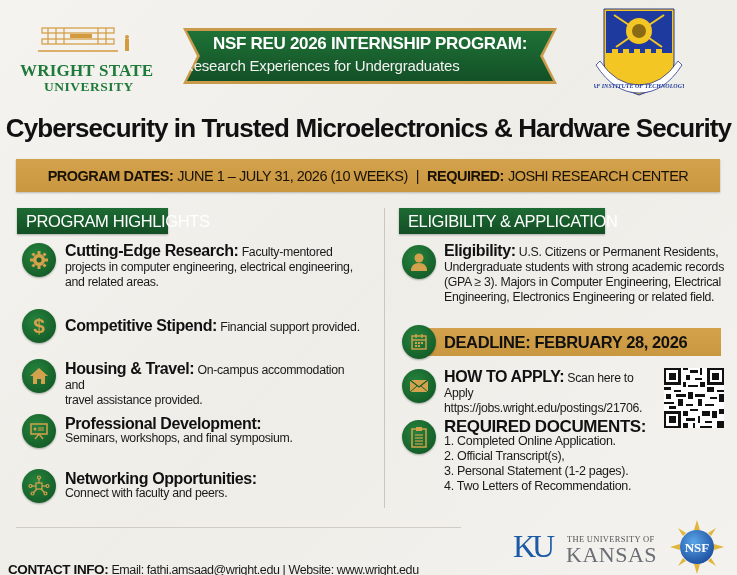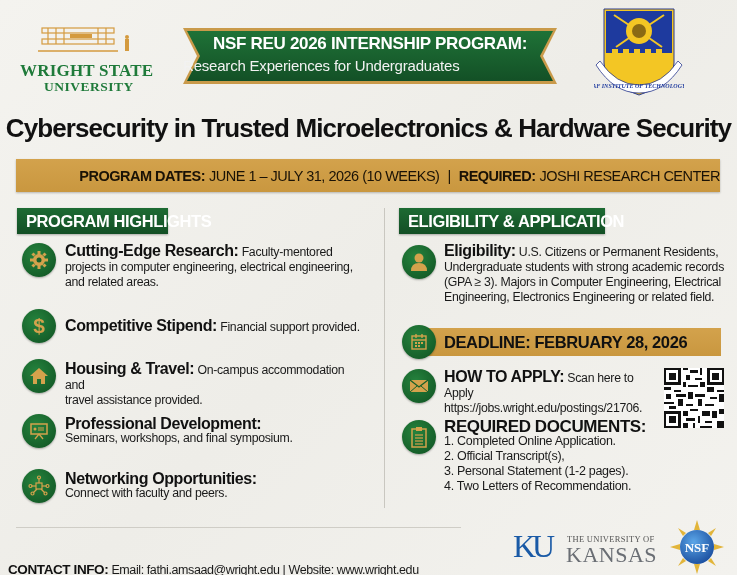--- a/index.html
+++ b/index.html
@@ -19,25 +19,25 @@
 
   #banner { position: absolute; left: 183px; top: 27px; width: 374px; height: 58px; text-decoration: underline; }
   #banner svg { position: absolute; left: 0; top: 0; }
   #banner-line1 { position: absolute; left: 0; width: 374px; top: 7px; text-align: center; color: #fff; font-weight: bold; font-size: 17px; letter-spacing: -0.3px; white-space: nowrap; }
   #banner-line2 { position: absolute; left: 0; width: 374px; top: 30px; text-align: left; color: #f2f2f2; font-size: 15px; white-space: nowrap; letter-spacing: -0.2px; }
 
   #afit-logo { position: absolute; left: 594px; top: 3px; width: 90px; height: 96px; }
 
   #main-title { position: absolute; left: 0; width: 737px; top: 113px; text-align: center; font-weight: bold; font-size: 26px; color: #111; letter-spacing: -0.9px; white-space: nowrap; }
 
-  #dates-bar { position: absolute; left: 16px; top: 159px; width: 704px; height: 33px; background: linear-gradient(180deg, #d3a24c 0%, #c9973f 100%); box-shadow: 0 1px 2px rgba(0,0,0,0.25); display: flex; align-items: center; justify-content: flex-end; font-size: 14.5px; white-space: nowrap; letter-spacing: -0.5px; color: #1a1206; }
+  #dates-bar { position: absolute; left: 16px; top: 159px; width: 704px; height: 33px; background: linear-gradient(180deg, #d3a24c 0%, #c9973f 100%); box-shadow: 0 1px 2px rgba(0,0,0,0.25); display: flex; align-items: center; justify-content: center; font-size: 14.5px; white-space: nowrap; letter-spacing: -0.5px; color: #1a1206; }
   #dates-bar b { font-weight: bold; }
   #dates-bar .sep { margin: 0 8px; }
 
-  .section-head { position: absolute; top: 208px; height: 26px; background: linear-gradient(180deg, #1d6b33 0%, #134f25 100%); color: #fff; font-weight: bold; font-size: 16.5px; display: flex; align-items: center; padding: 0 9px; letter-spacing: -0.4px; white-space: nowrap; box-shadow: 0 1px 2px rgba(0,0,0,0.3); }
+  .section-head { position: absolute; top: 208px; height: 26px; background: linear-gradient(180deg, #1d6b33 0%, #134f25 100%); color: #fff; font-weight: normal; font-size: 16.5px; display: flex; align-items: center; padding: 0 9px; letter-spacing: -0.4px; white-space: nowrap; box-shadow: 0 1px 2px rgba(0,0,0,0.3); }
   #head-left { left: 17px; width: 151px; }
   #head-right { left: 399px; width: 206px; }
 
   #divider { position: absolute; left: 384px; top: 208px; width: 1px; height: 300px; background: #c9c7c0; }
 
   .icon-circle { position: absolute; width: 34px; height: 34px; border-radius: 50%; background: radial-gradient(circle at 40% 35%, #25823d 0%, #16602a 70%, #0f4a20 100%); display: flex; align-items: center; justify-content: center; box-shadow: 0 1px 2px rgba(0,0,0,0.3); }
   .item { position: absolute; font-size: 12.5px; line-height: 15px; color: #1a1a1a; letter-spacing: -0.3px; }
   .item .lead { font-weight: bold; font-size: 16px; letter-spacing: -0.4px; color: #111; }
   .item .body { font-size: 12.3px; }
 

